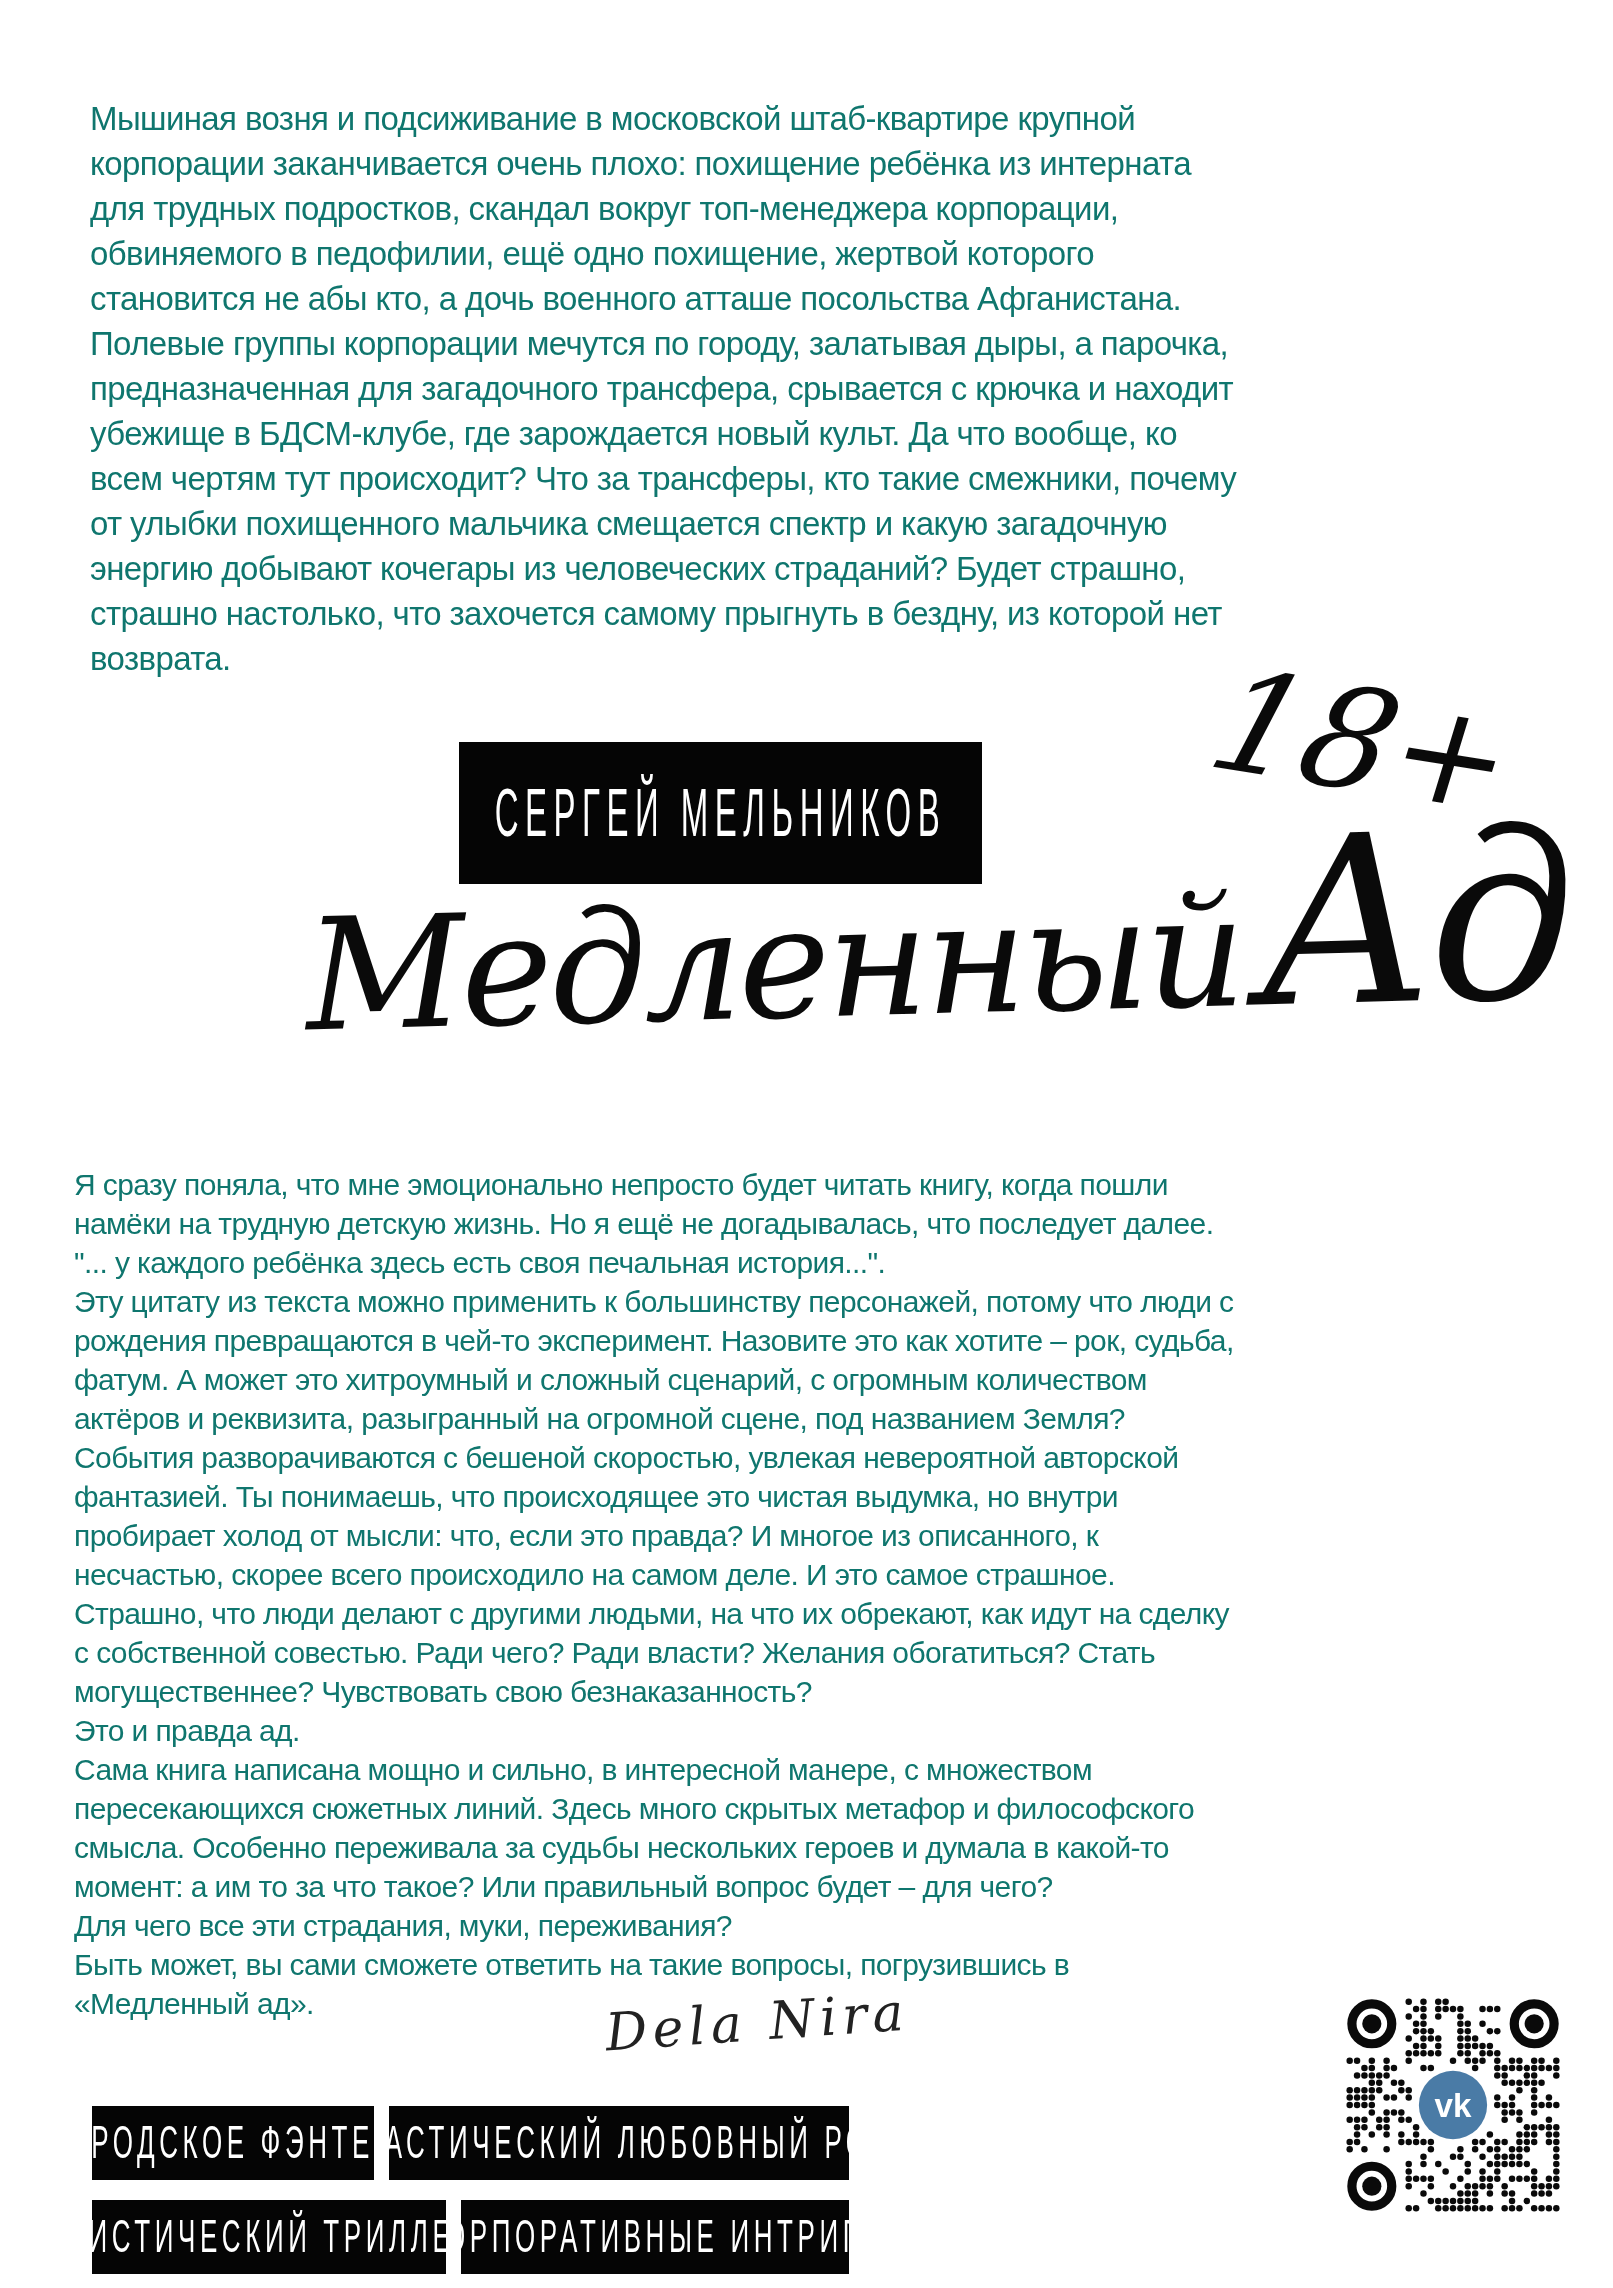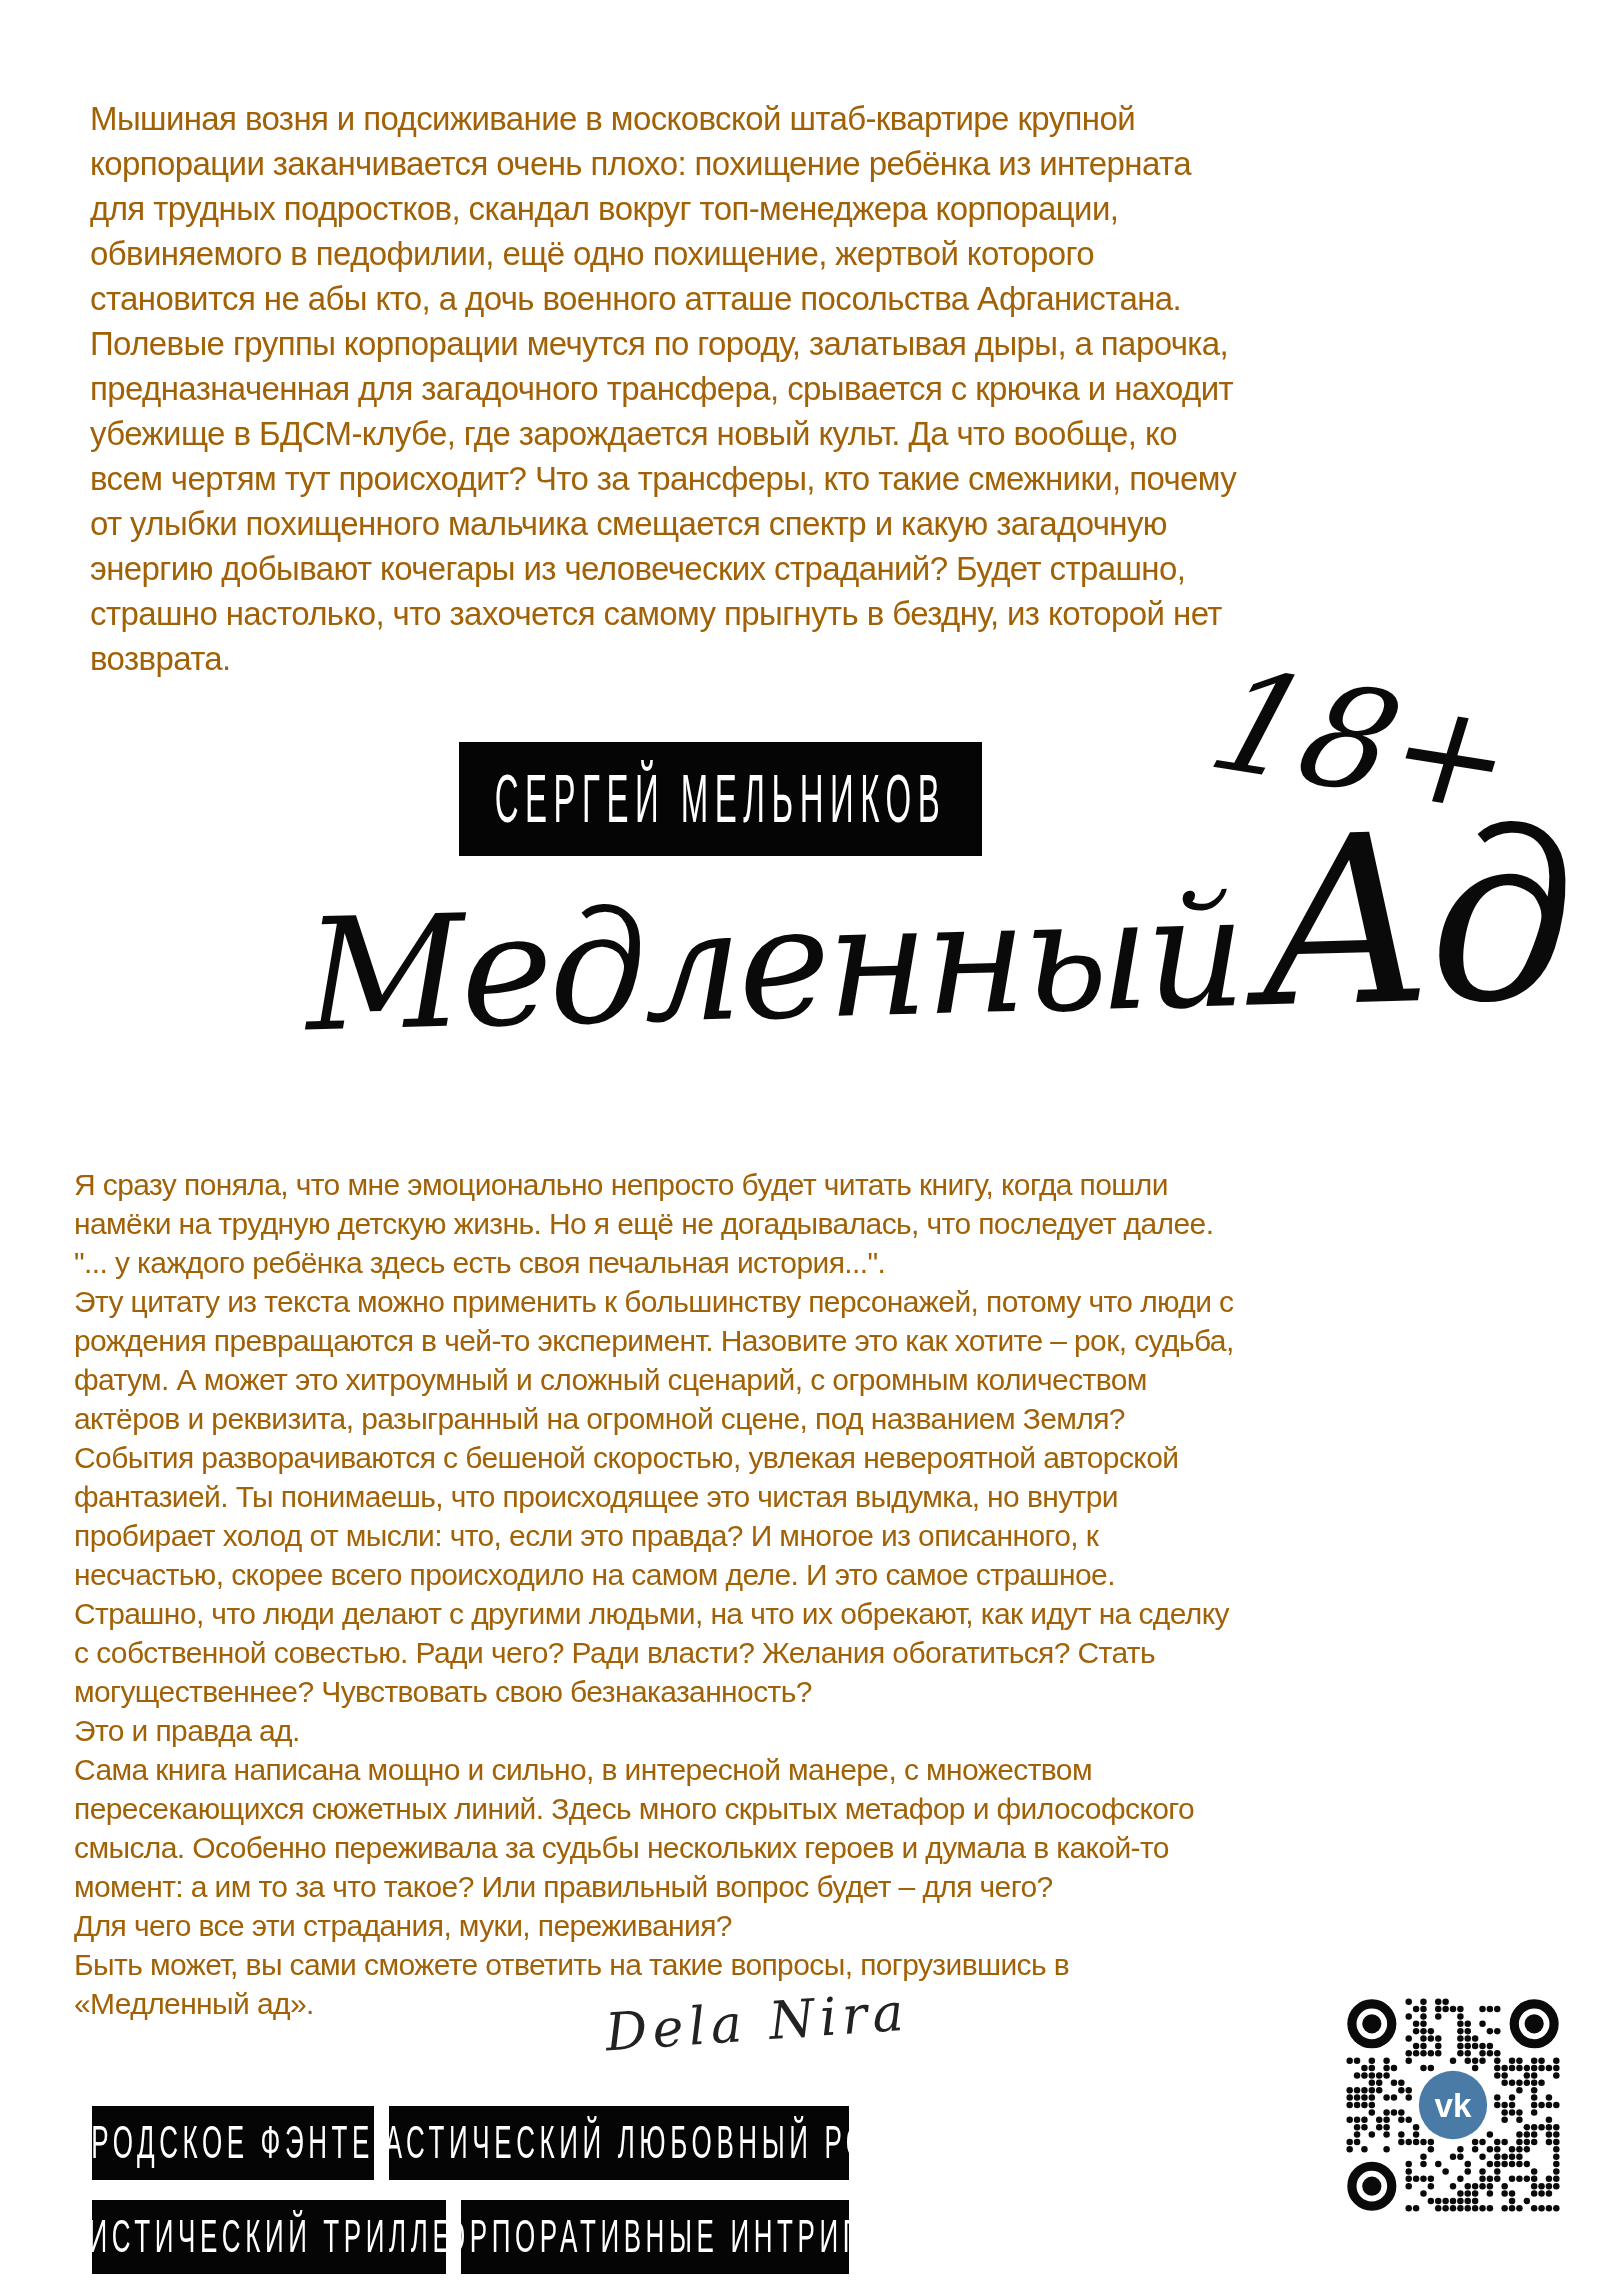--- a/index.html
+++ b/index.html
@@ -9,35 +9,35 @@
     background:#ffffff;
     font-family:"Liberation Sans",sans-serif;
     color:#161616;
     overflow:hidden;
   }
   
   .copy{
     position:absolute;
     white-space:pre-line;
     letter-spacing:-0.6px;
-    color:#a16207;
+    color:#0f766e;
   }
   .synopsis{
     left:90px;top:96px;width:1458px;
     font-size:33px;line-height:45px;
   }
   .review{
     left:74px;top:1165px;width:1458px;
     font-size:30px;line-height:39px;
   }
 
   
   .title-block{position:absolute;left:0;top:688px;width:1613px;height:443px;}
   .author-plate{
-    position:absolute;left:459px;top:54px;width:523px;height:114px;
+    position:absolute;left:459px;top:54px;width:523px;height:142px;
     background:#050505;
     display:flex;align-items:center;justify-content:center;
     overflow:hidden;
   }
   .author-plate .tall{
     display:inline-block;
     color:#ffffff;
     font-size:33px;font-weight:400;
     letter-spacing:6.5px;
     transform:scaleY(2.05);

